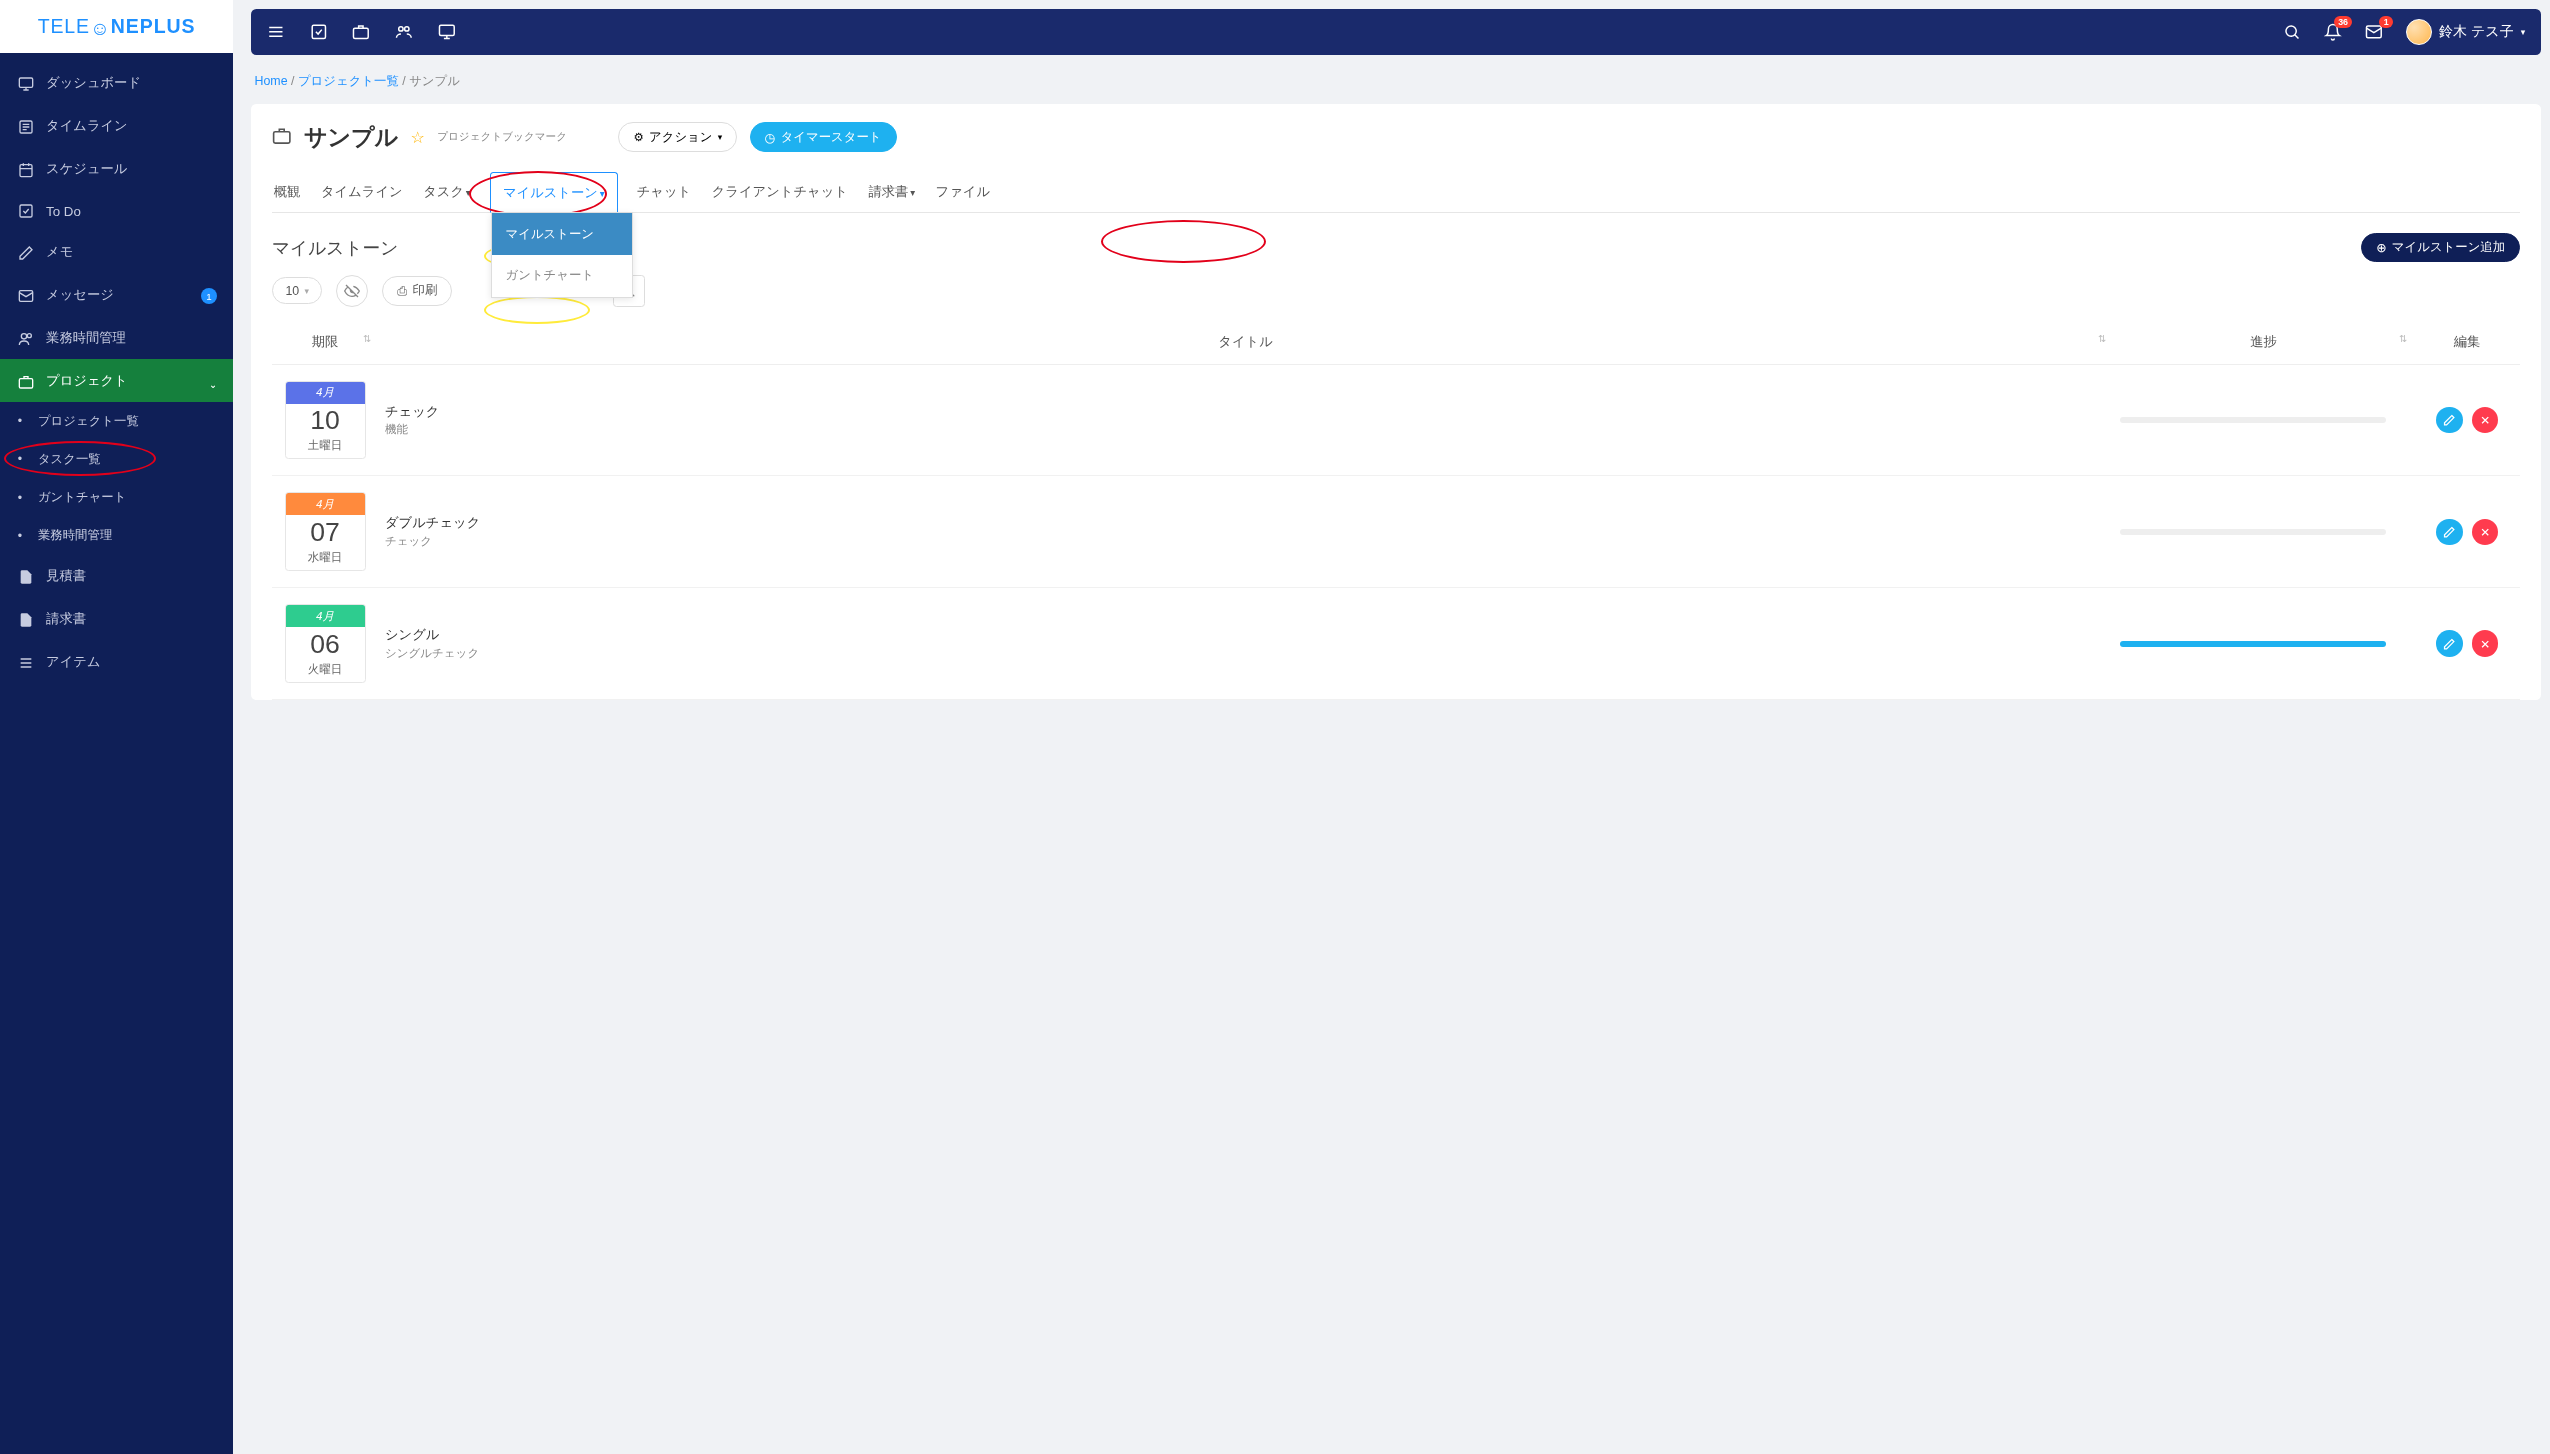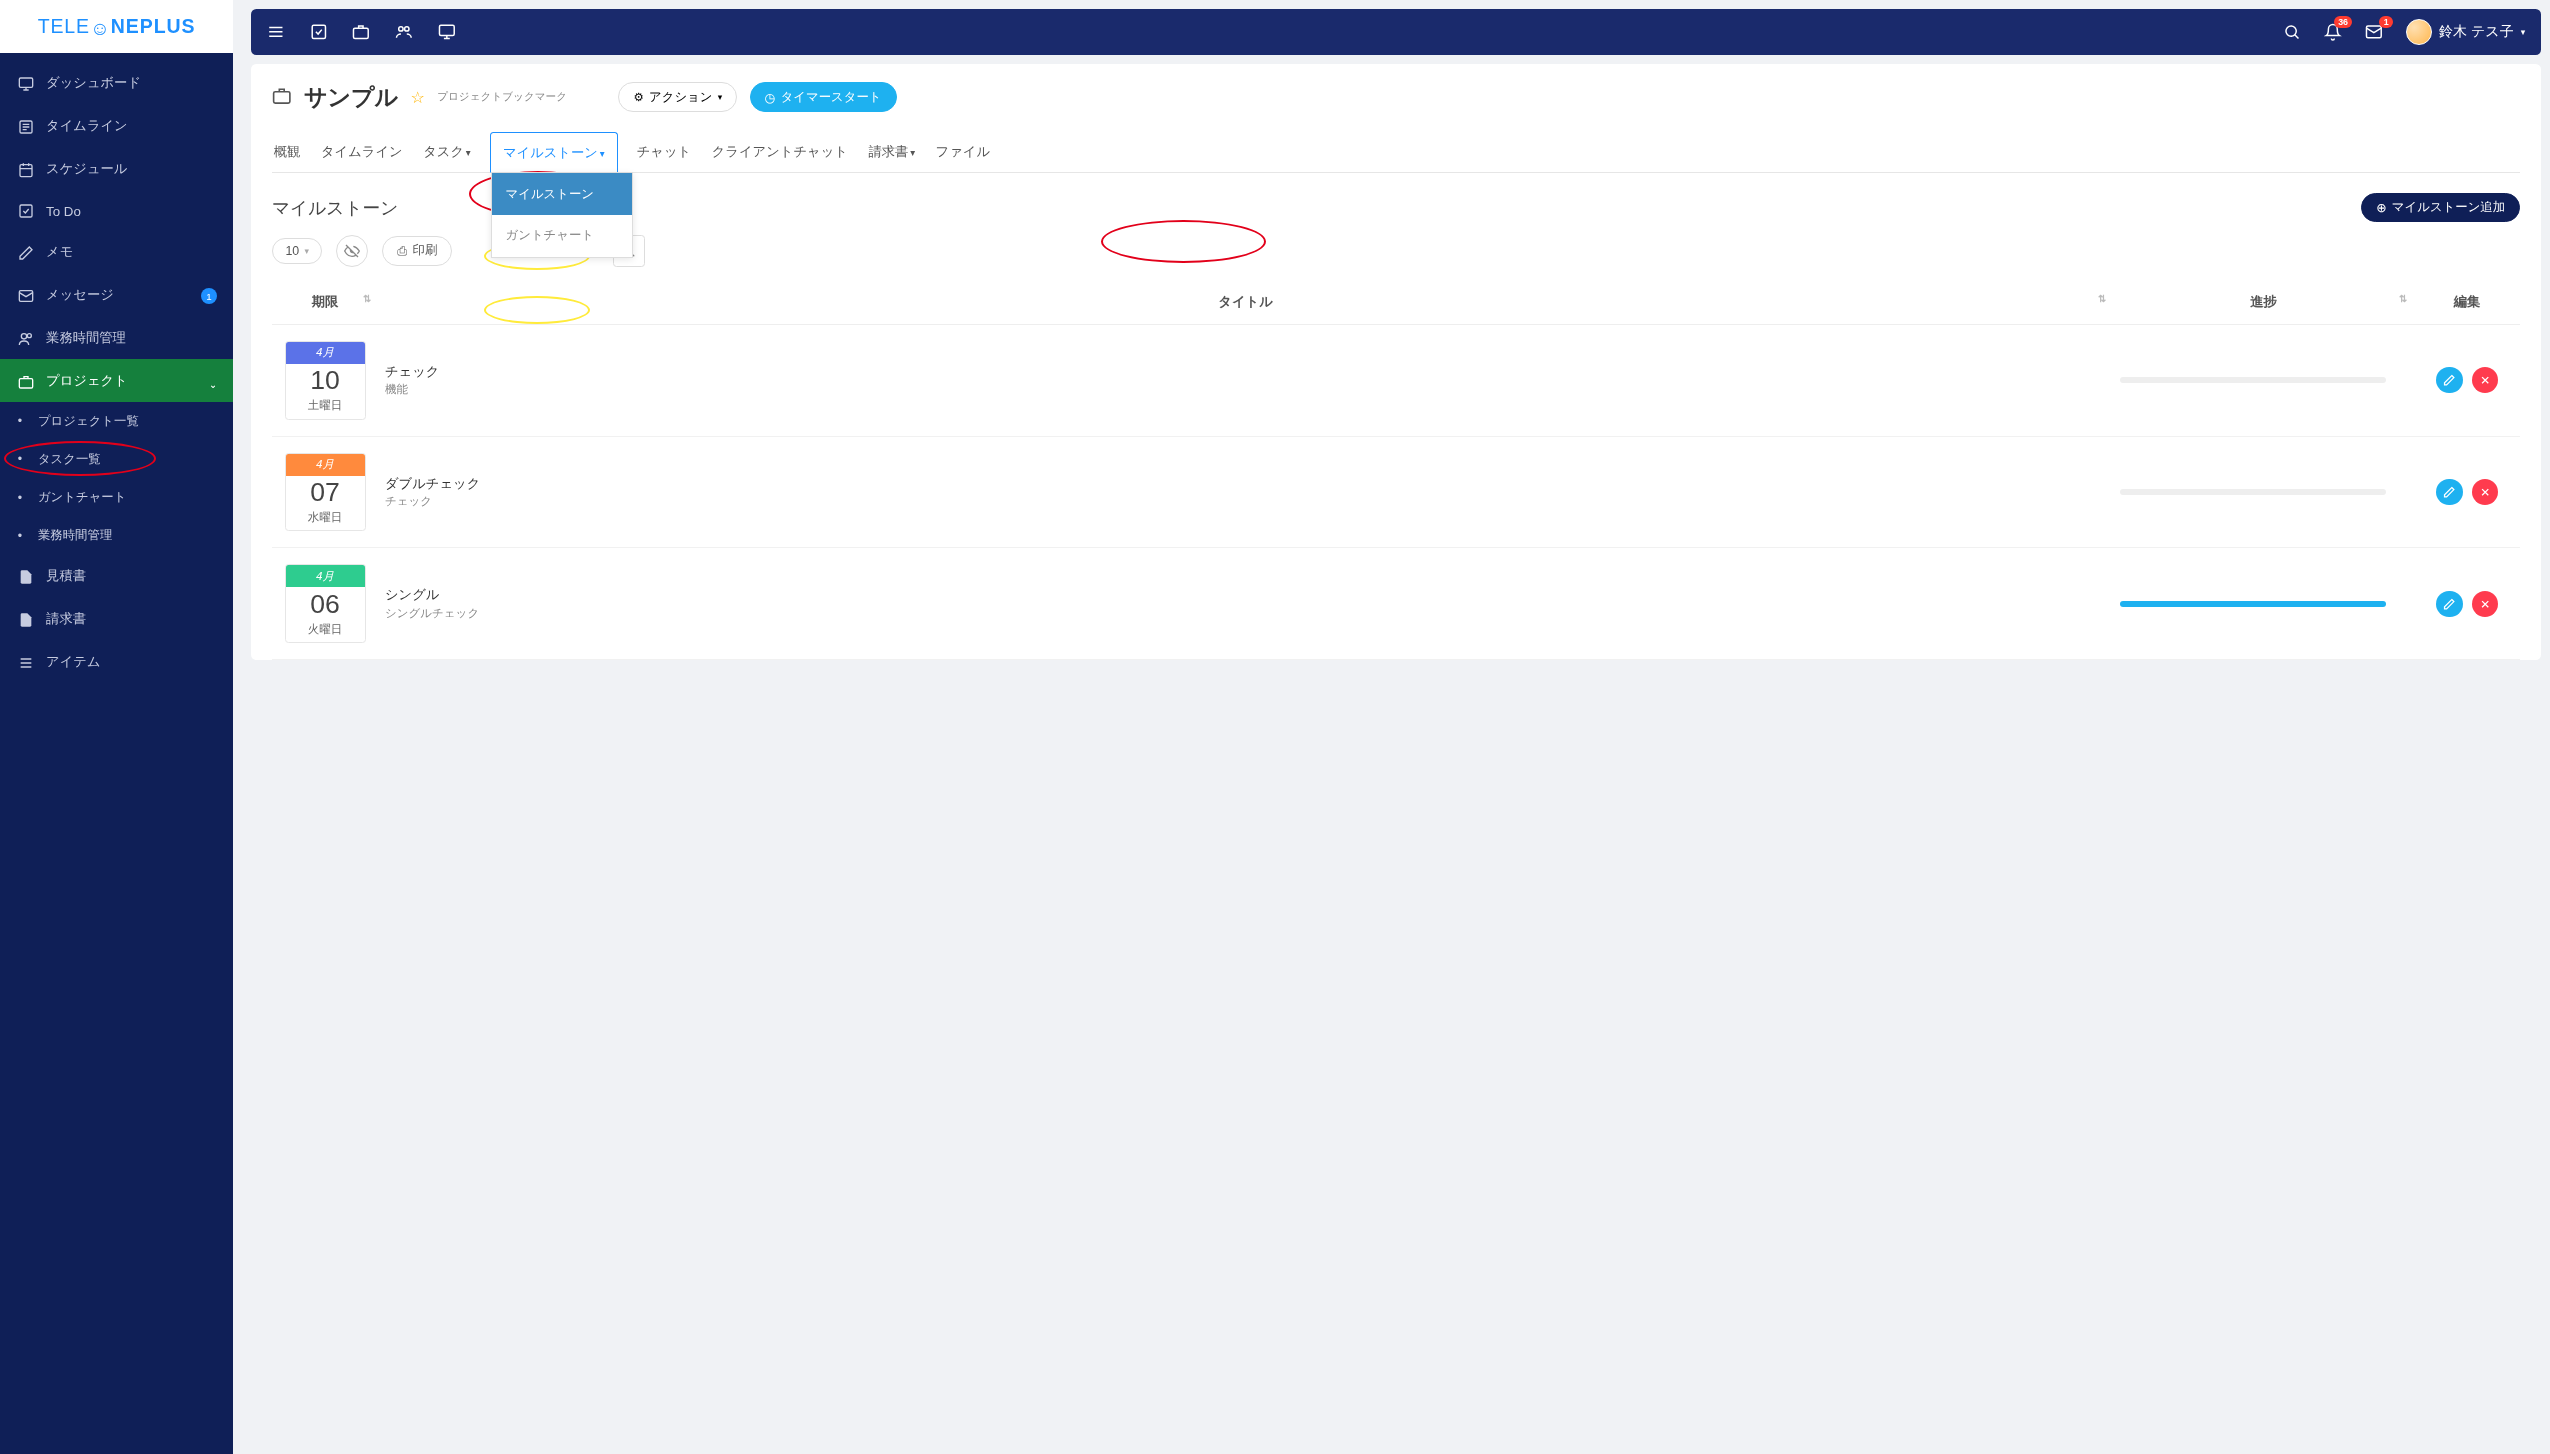--- a/index.html
+++ b/index.html
@@ -62,21 +62,21 @@
 .section-head .add-btn { margin-left: auto; }
 
 .toolbar-row { display: flex; align-items: center; gap: 14px; padding-bottom: 14px; }
 .select-pill { border: 0.9px solid #ddd; border-radius: 17.7px; padding: 5.3px 12.4px; font-size: 12.4px; color: #555; display: inline-flex; align-items: center; gap: 5.3px; cursor: pointer; }
 .icon-pill { border: 0.9px solid #ddd; border-radius: 50%; width: 32px; height: 32px; display: inline-flex; align-items: center; justify-content: center; cursor: pointer; color: #888; }
 .print-pill { border: 0.9px solid #ddd; border-radius: 17.7px; padding: 5.3px 14px; font-size: 12.4px; color: #555; display: inline-flex; align-items: center; gap: 5.3px; cursor: pointer; }
 .search-box { border: 0.9px solid #ddd; border-radius: 3.5px; width: 32px; height: 32px; display: inline-flex; align-items: center; justify-content: center; color: #888; margin-left: 147px; }
 
 
 .tbl { width: 100%; border-collapse: collapse; }
-.tbl th { font-weight: 700; color: #555; font-size: 13.3px; padding: 12.4px 7px; border-bottom: 0.9px solid #eee; position: relative; }
+.tbl th { font-weight: 400; color: #555; font-size: 13.3px; padding: 12.4px 7px; border-bottom: 0.9px solid #eee; position: relative; }
 .tbl th .sort { font-size: 9.7px; color: #bbb; position: absolute; right: 7px; }
 .tbl td { padding: 16px 7px; border-bottom: 0.9px solid #f1f1f1; vertical-align: middle; }
 .date-card { width: 81px; border: 0.9px solid #e6e6e6; border-radius: 3.5px; overflow: hidden; text-align: center; margin: 0 auto; }
 .date-head { color: #fff; font-size: 11.5px; padding: 3.5px 0; font-style: italic; }
 .date-day { font-size: 26.6px; font-weight: 300; color: #444; padding: 1.8px 0; }
 .date-dow { font-size: 11.5px; color: #666; padding-bottom: 5.3px; }
 .row-title { font-size: 13.3px; color: #333; }
 .row-sub { font-size: 11.5px; color: #888; margin-top: 1.8px; }
 .progress-bar { width: 266px; height: 6.2px; background: #eee; border-radius: 3.5px; overflow: hidden; }
 .progress-fill { height: 100%; background: #1eb1f0; }
@@ -267,20 +267,27 @@
       </span>
     <div class="user-chip">
       <span class="avatar"></span>
       <span>鈴木 テス子</span>
       <span style="font-size:8.9px">▾</span>
     </div>
   </div>
 </div>
 
 <div class="content">
+  <div class="breadcrumb">
+    <a href="#">Home</a>
+    <span> / </span>
+    <a href="#">プロジェクト一覧</a>
+    <span> / </span>
+    <span>サンプル</span>
+  </div>
 
   <div class="panel">
     <div class="title-row">
       <span class="proj-icon"><svg viewBox="0 0 24 24">
             <rect x="2" y="7" width="20" height="14" rx="2"></rect>
             <path d="M9 7V4h6v3"></path>
           </svg></span>
       <h1>サンプル</h1>
       <span class="star">☆</span>
       <span class="bookmark-label">プロジェクトブックマーク</span>

